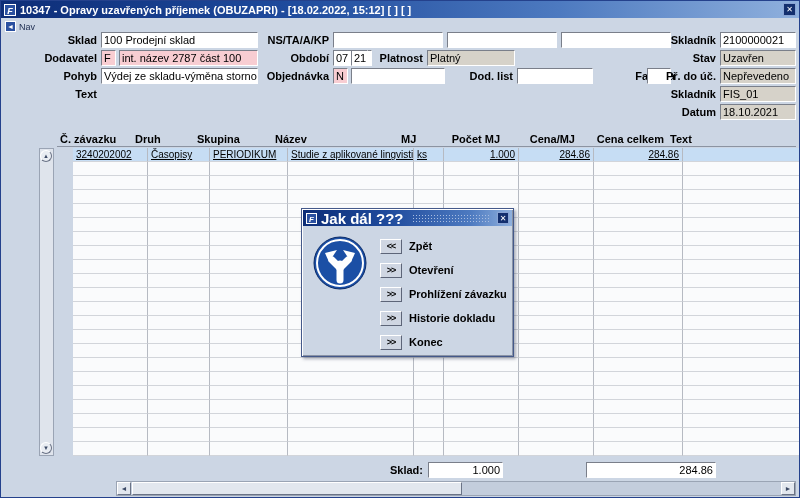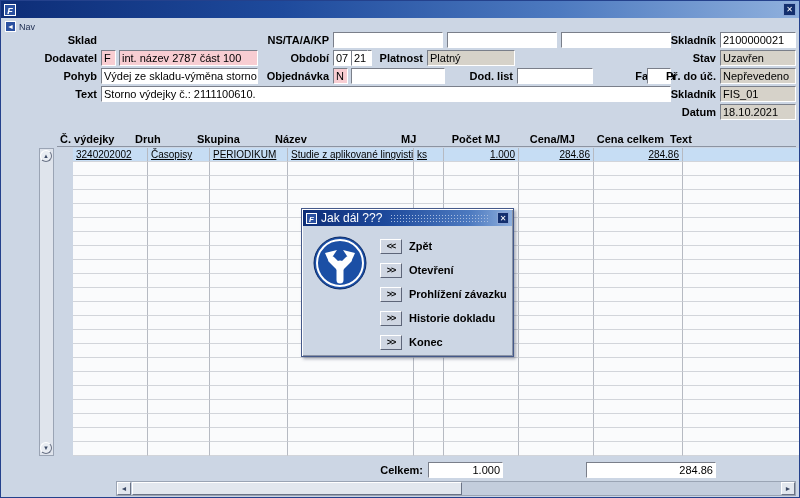--- a/index.html
+++ b/index.html
@@ -77,21 +77,21 @@
     background:#ccd6e4;border:1px solid #44598a;
     box-shadow:inset 1px 1px 0 #ffffff, inset -1px -1px 0 #8a93a5, 2px 2px 3px rgba(20,30,60,.35);
     box-sizing:border-box;
   }
   .dtitle{
     position:absolute;left:1px;top:1px;right:1px;height:16px;
     background:linear-gradient(90deg,#0d2d77 0%,#1e4a9c 40%,#4d7ac0 80%,#8fb0dd 100%);
     display:flex;align-items:center;gap:4px;padding:0 3px;box-sizing:border-box;
   }
   .dtitle .app-ico{width:11px;height:11px;font-size:8px;line-height:11px;}
-  .dt-text{color:#fff;font-weight:normal;font-size:12px;white-space:nowrap;}
+  .dt-text{color:#fff;font-weight:bold;font-size:15px;white-space:nowrap;}
   .dt-dots{flex:1;height:8px;margin:0 4px;
     background-image:radial-gradient(#a9bde0 35%, transparent 36%);
     background-size:3px 3px;}
   .dclose{
     width:12px;height:12px;background:#132f6e;border:1px solid #89a4d4;color:#fff;
     font-size:8px;line-height:11px;text-align:center;box-sizing:border-box;flex:0 0 auto;
   }
   .dico{position:absolute;left:10px;top:26px;width:56px;height:56px;}
   .dbtns{position:absolute;left:78px;top:29px;display:flex;flex-direction:column;gap:8px;}
   .dbrow{display:flex;align-items:center;height:16px;}
@@ -103,29 +103,31 @@
   }
   .dlbl{font-weight:bold;font-size:11px;margin-left:7px;white-space:nowrap;}
 </style>
 </head>
 <body>
 
 <div class="win">
 
   <div class="titlebar">
     <span class="app-ico">F</span>
+    <span class="tb-title">10347 - Opravy uzavřených příjemek (OBUZAPRI) - [18.02.2022, 15:12] [ ] [ ]</span>
     <span class="tclose">✕</span>
   </div>
 
   <div class="nav">
     <span class="nav-ico">◄</span>
     <span class="nav-lbl">Nav</span>
   </div>
 
   <div class="lbl" style="left:40px;top:33px;width:56px;text-align:right;">Sklad</div>
+  <div class="fld" style="left:100px;top:31px;width:157px;">100 Prodejní sklad</div>
   <div class="lbl" style="left:250px;top:33px;width:78px;">NS/TA/A/KP</div>
   <div class="fld" style="left:332px;top:31px;width:110px;"></div>
   <div class="fld" style="left:446px;top:31px;width:110px;"></div>
   <div class="fld" style="left:560px;top:31px;width:110px;"></div>
   <div class="lbl" style="left:655px;top:33px;width:60px;">Skladník</div>
   <div class="fld" style="left:719px;top:31px;width:76px;">2100000021</div>
 
   <div class="lbl" style="left:30px;top:51px;width:66px;">Dodavatel</div>
   <div class="fld pink" style="left:100px;top:49px;width:15px;">F</div>
   <div class="fld pink" style="left:118px;top:49px;width:139px;">int. název 2787 část 100</div>
@@ -143,29 +145,28 @@
   <div class="fld pink" style="left:332px;top:67px;width:15px;">N</div>
   <div class="fld" style="left:350px;top:67px;width:94px;"></div>
   <div class="lbl" style="left:462px;top:69px;width:50px;">Dod. list</div>
   <div class="fld" style="left:516px;top:67px;width:76px;"></div>
   <div class="lbl" style="left:596px;top:69px;width:46px;margin-left:32px;">Faktura</div>
   <div class="fld" style="left:646px;top:67px;width:24px;"></div>
   <div class="lbl" style="left:664px;top:69px;width:51px;">Př. do úč.</div>
   <div class="fld gray" style="left:719px;top:67px;width:76px;">Nepřevedeno</div>
 
   <div class="lbl" style="left:40px;top:87px;width:56px;">Text</div>
-  <div class="fld" style="left:100px;top:85px;width:570px;">Storno výdejky č.: 2111100610.</div>
   <div class="lbl" style="left:662px;top:87px;width:53px;">Skladník</div>
   <div class="fld gray" style="left:719px;top:85px;width:76px;">FIS_01</div>
 
   <div class="lbl" style="left:668px;top:105px;width:47px;">Datum</div>
   <div class="fld gray" style="left:719px;top:103px;width:76px;">18.10.2021</div>
 
   <div class="thead">
-    <div class="thc" style="width:75px;">Č. výdejky</div>
+    <div class="thc" style="width:75px;">Č. závazku</div>
     <div class="thc" style="width:62px;">Druh</div>
     <div class="thc" style="width:78px;">Skupina</div>
     <div class="thc" style="width:126px;">Název</div>
     <div class="thc" style="width:30px;">MJ</div>
     <div class="thc r" style="width:75px;">Počet MJ</div>
     <div class="thc r" style="width:75px;">Cena/MJ</div>
     <div class="thc r" style="width:89px;">Cena celkem</div>
     <div class="thc" style="width:129px;">Text</div>
   </div>
 
@@ -412,21 +413,21 @@
         <div class="tcell" style="width: 78px;"></div>
         <div class="tcell" style="width: 126px;"></div>
         <div class="tcell" style="width: 30px;"></div>
         <div class="tcell r" style="width: 75px;"></div>
         <div class="tcell r" style="width: 75px;"></div>
         <div class="tcell r" style="width: 89px;"></div>
         <div class="tcell" style="width: 129px;"></div>
       </div>
     </div>
 
-  <div class="lbl" style="left:356px;top:463px;width:66px;">Celkem:</div>
+  <div class="lbl" style="left:356px;top:463px;width:66px;">Sklad:</div>
   <div class="fld r" style="left:427px;top:461px;width:75px;">1.000</div>
   <div class="fld r" style="left:585px;top:461px;width:130px;">284.86</div>
 
   <div class="hsb">
     <span class="hbtn" style="left:0px;">◄</span>
     <span class="hthumb"></span>
     <span class="hbtn" style="right:0px;">►</span>
   </div>
 
   <div class="dlg">

